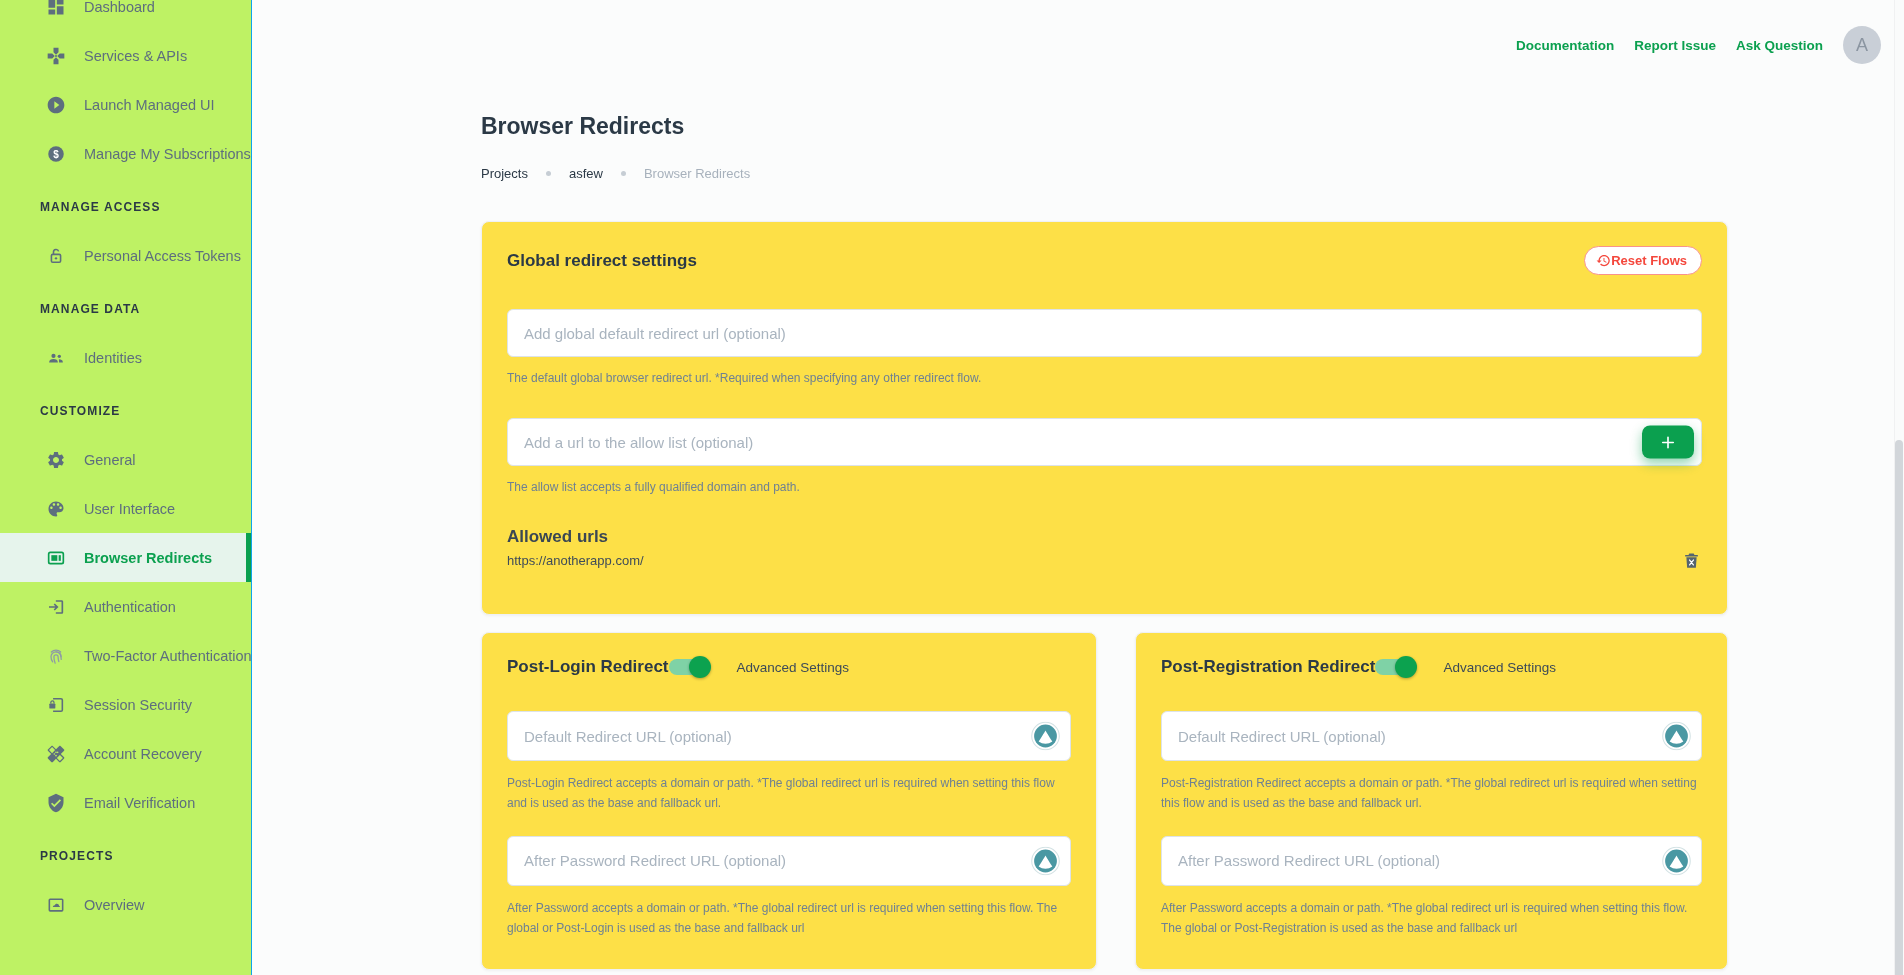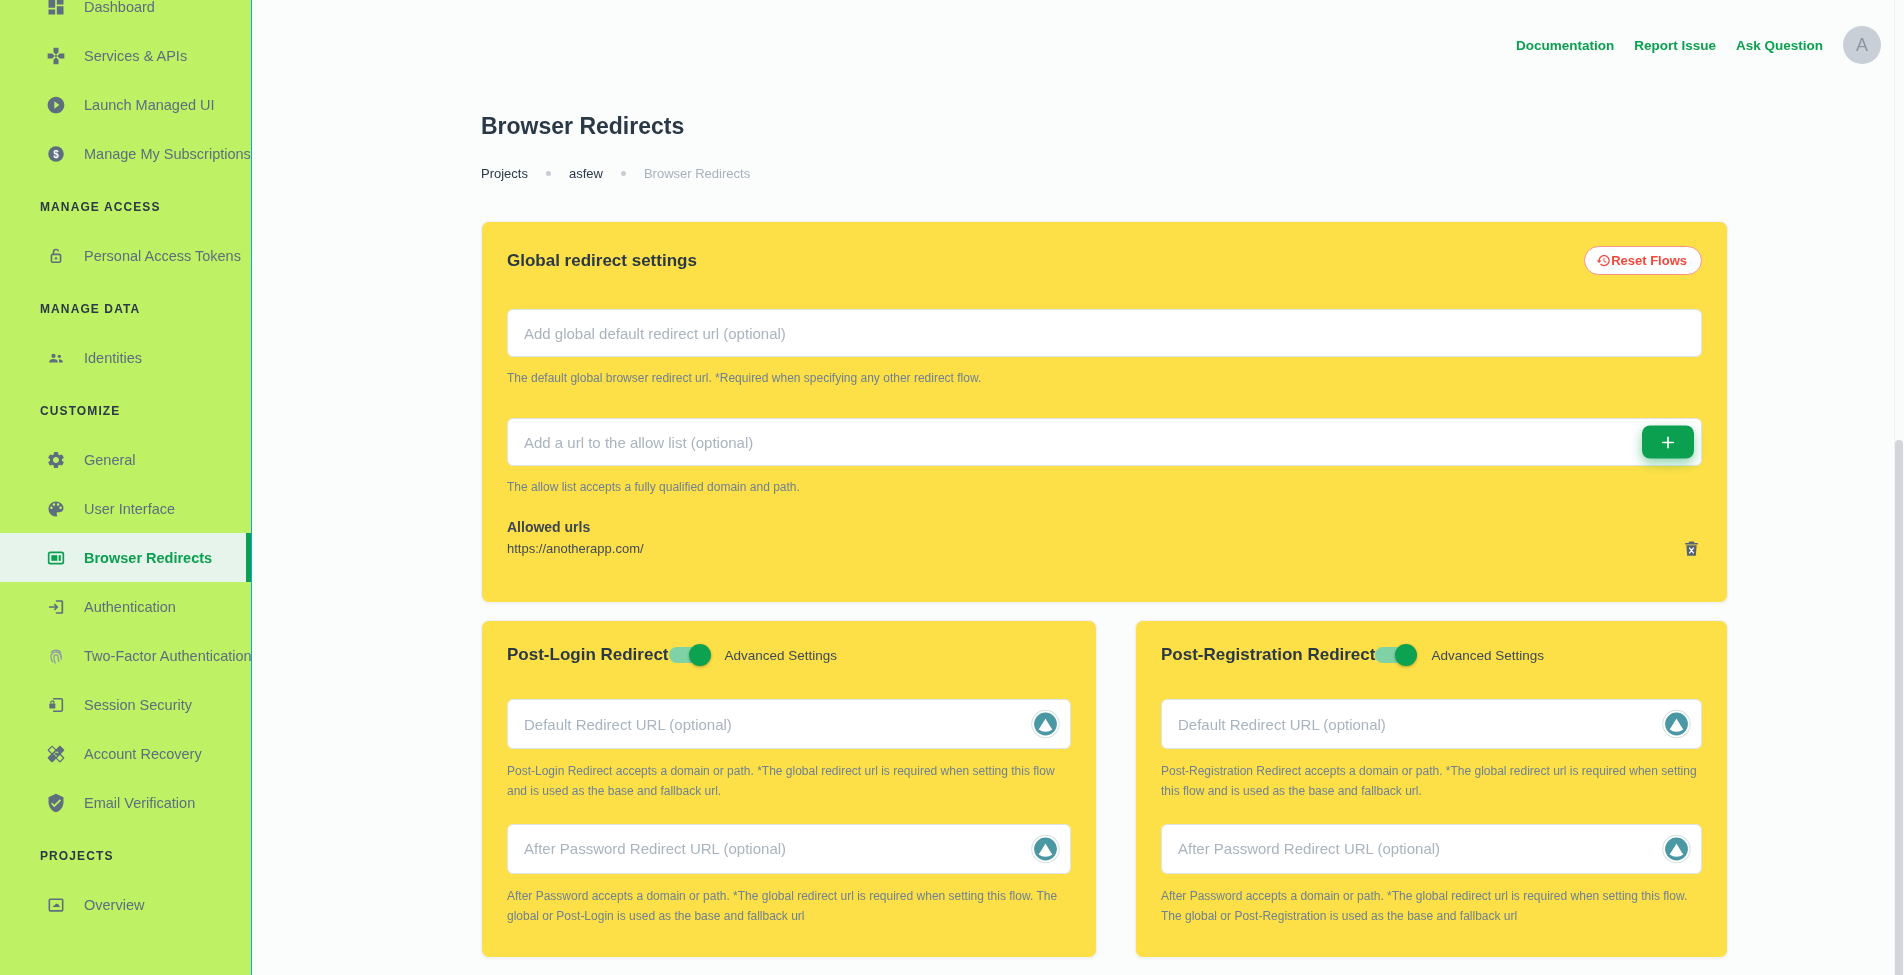--- a/index.html
+++ b/index.html
@@ -51,33 +51,33 @@
   .text-input input::placeholder { color:#a9b4bf; opacity:1; }
   .mt-input1 { margin-top:34px; }
   .mt-input2 { margin-top:30px; }
   .helper { margin-top:12px; font-size:12px; line-height:1.6; color:#6f8192; }
 
   .add-btn { position:absolute; right:8px; top:50%; transform:translateY(-50%);
              width:52px; height:33px; border-radius:8px; background:#0ba04f; border:none; cursor:pointer;
              display:flex; align-items:center; justify-content:center;
              box-shadow:0 5px 12px rgba(11,160,79,0.45); }
 
-  .allowed-title { margin-top:22px; font-size:14px; font-weight:bold; color:#3a4653; }
+  .allowed-title { margin-top:30px; font-size:17px; font-weight:bold; color:#3a4653; }
   .url-row { display:flex; align-items:center; justify-content:space-between; margin-top:1px; height:24px; }
   .url-text { font-size:13px; color:#3f4c59; }
   .trash-btn { background:none; border:none; cursor:pointer; width:22px; height:22px; padding:0;
                display:flex; align-items:center; justify-content:center; }
 
   
   .cards-row { margin-top:17px; display:flex; gap:38px; align-items:flex-start; }
   .flow-card { padding:24px 25px 30px 25px; }
   .flow-card.left { width:616px; flex:none; }
   .flow-card.right { width:593px; flex:none; }
   .flow-head { display:flex; align-items:center; justify-content:flex-start; }
-  .toggle-group { display:flex; align-items:center; gap:16px; }
+  .toggle-group { display:flex; align-items:center; gap:28px; }
   .switch { position:relative; width:40px; height:16px; border-radius:9px; background:#7fd2a6; cursor:pointer; flex:none; }
   .switch .knob { position:absolute; right:-2px; top:-3px; width:22px; height:22px; border-radius:50%;
                   background:#0ca24f; box-shadow:0 1px 3px rgba(0,0,0,0.3); }
   .toggle-label { font-size:13.5px; color:#3d4a57; white-space:nowrap; }
   .flow-input { margin-top:34px; }
   .flow-input input { height:50px; padding-right:52px; }
   .flow-input .brand { position:absolute; right:11px; top:50%; transform:translateY(-50%); }
   .flow-input2 { margin-top:22px; }
   .flow-helper { margin-top:13px; font-size:12px; line-height:1.65; color:#6f8192; }
 

